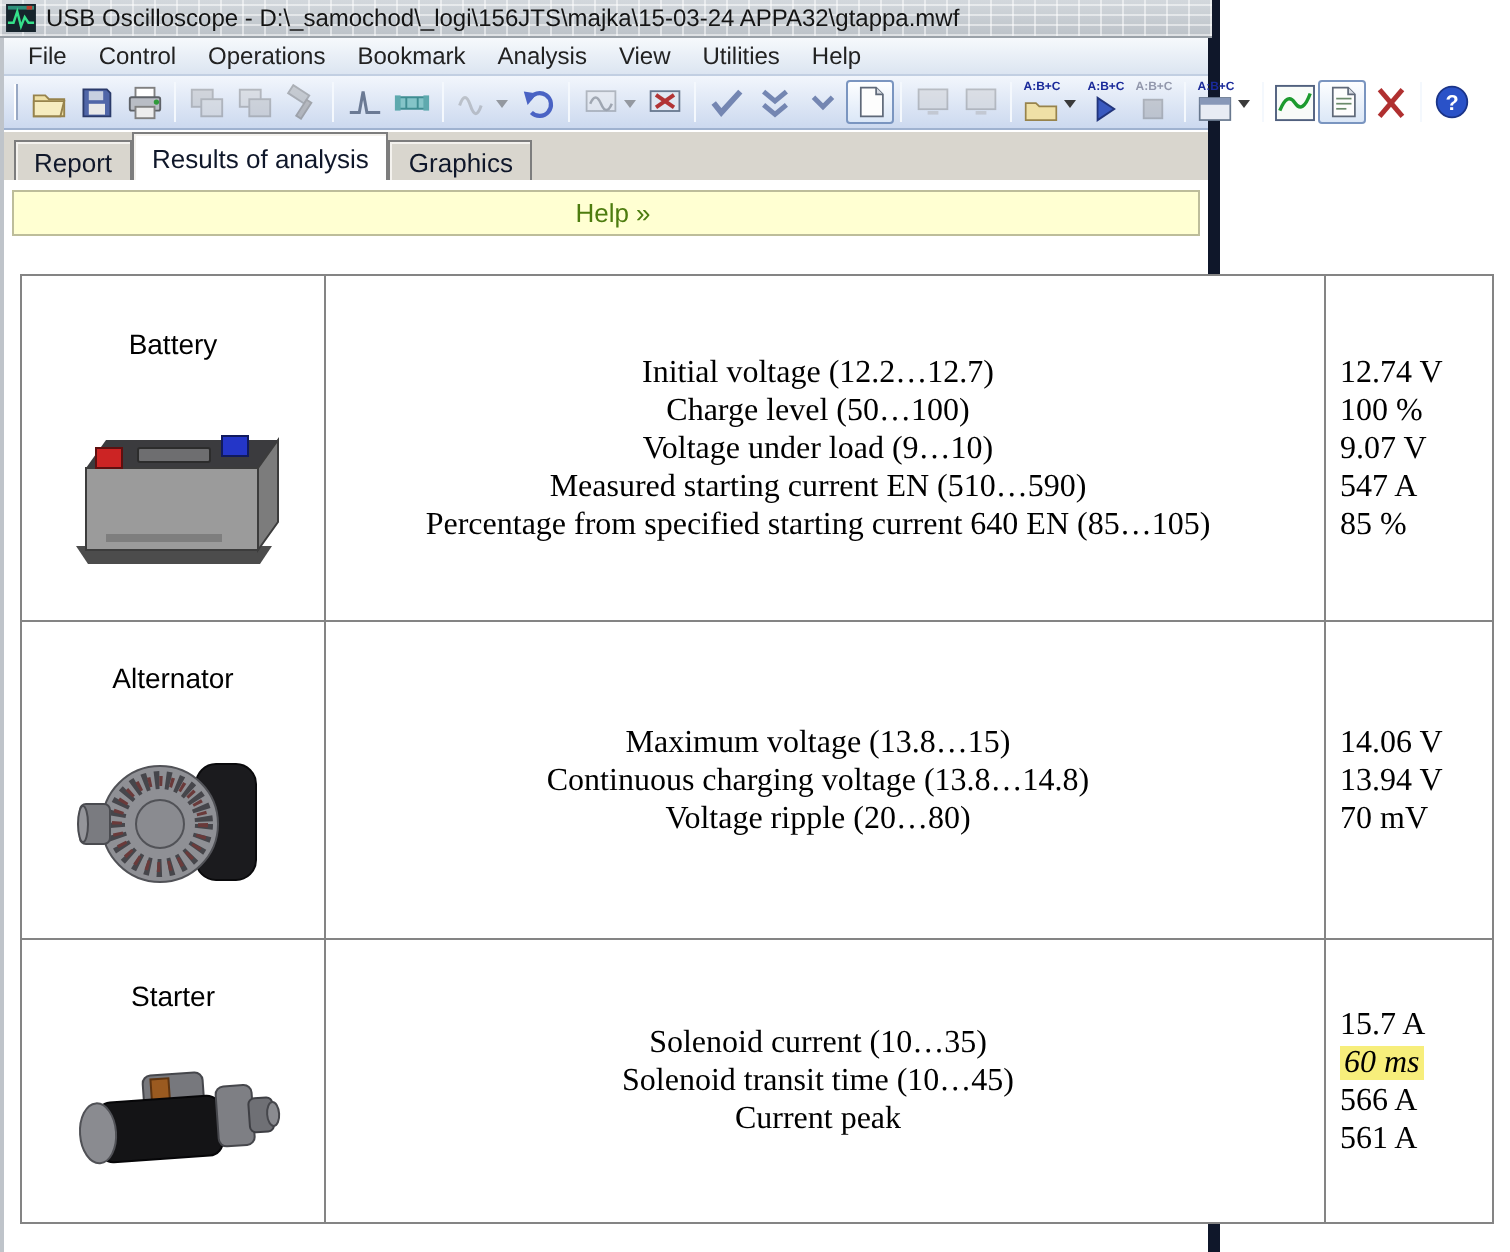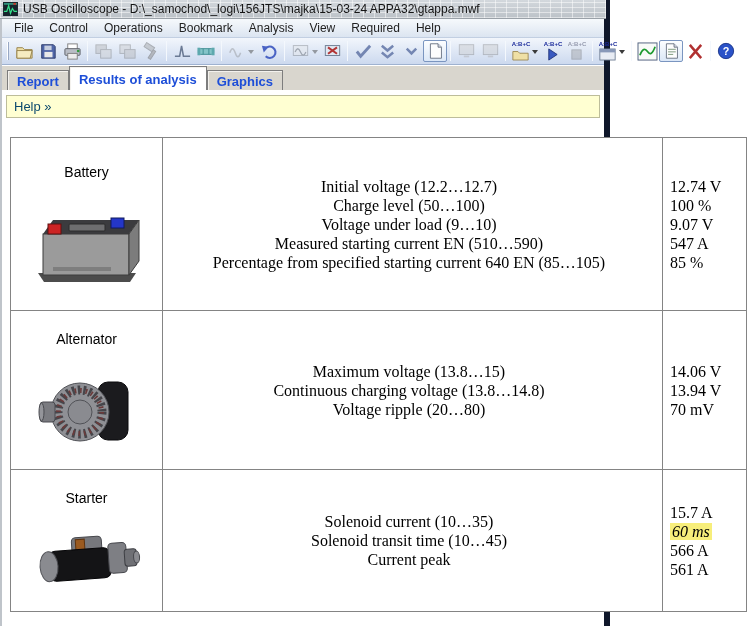--- a/index.html
+++ b/index.html
@@ -37,30 +37,30 @@
   .tbtn.pressed { border:1px solid #7a95c0; border-radius:2px; background:linear-gradient(#fdfeff,#dbe7f7); }
   .sep { width:1px; height:20px; background:#aabbd4; border-right:1px solid #f4f8fd; margin:0 3px; flex:0 0 auto; }
   .caret { width:0; height:0; border:3px solid transparent; border-top:4px solid #3a3a3a; margin-left:2px; margin-top:5px; }
   .abc { display:flex; flex-direction:column; align-items:center; line-height:1; }
   .abc .abc-label { font-size:6px; font-weight:bold; color:#1a2a9a; letter-spacing:0; margin-bottom:1px; }
 
   
   .tabstrip { position:absolute; top:66px; left:0; right:0; height:24px;
     background:#d9d6ce; padding-left:5px; }
   .tab { display:inline-block; vertical-align:bottom; height:20px; margin-top:4px;
-    padding:3px 9px 0 9px; background:#d9d6ce; font-size:13px; font-weight:bold; color:#1d4ed8;
+    padding:3px 9px 0 9px; background:#d9d6ce; font-size:13px; font-weight:normal; color:#0f172a;
     border:1px solid #7d7d7d; border-bottom:none;
     box-shadow:inset 1px 1px 0 #f4f2ee; cursor:default; white-space:nowrap; }
   .tab.active { height:24px; margin-top:0; padding-top:5px; background:#ffffff; position:relative; z-index:3; }
 
   
   .panel { position:absolute; top:90px; left:0; right:0; bottom:0; background:#fff; }
   .helpbar { position:absolute; top:5px; left:4px; right:4px; height:23px;
-    background:#ffffd2; border:1px solid #bdbd9a; font-size:13px; color:#0c4a6e;
-    display:flex; align-items:center; padding-left:7px; cursor:pointer; }
+    background:#ffffd2; border:1px solid #bdbd9a; font-size:13px; color:#4d7c0f;
+    display:flex; align-items:center; padding-left:7px; cursor:pointer;justify-content:center; }
 
   
   .rtable { position:absolute; top:47px; left:8px; width:737px; border:1px solid #848484; background:#fff; }
   .rrow { display:flex; }
   .rrow + .rrow { border-top:1px solid #848484; }
   .row-battery { height:172px; }
   .row-alternator { height:159px; }
   .row-starter { height:142px; }
   .cell-img { width:152px; flex:0 0 auto; border-right:1px solid #848484;
     display:flex; flex-direction:column; align-items:center; justify-content:center;gap:24px; }
@@ -88,21 +88,21 @@
     <span class="title-text">USB Oscilloscope - D:\_samochod\_logi\156JTS\majka\15-03-24 APPA32\gtappa.mwf</span>
   </div>
 
   <div class="menubar">
     <span class="menu-item">File</span>
     <span class="menu-item">Control</span>
     <span class="menu-item">Operations</span>
     <span class="menu-item">Bookmark</span>
     <span class="menu-item">Analysis</span>
     <span class="menu-item">View</span>
-    <span class="menu-item">Required</span>
+    <span class="menu-item">Utilities</span>
     <span class="menu-item">Help</span>
   </div>
 
   <div class="toolbar">
     <div class="grip"></div>
 
     <div class="tbtn">
       <svg width="19" height="19" viewBox="0 0 20 20">
           <path d="M2 6h6l2 2h8v9H2z" fill="#efe0a6" stroke="#97834c"></path>
           <path d="M2 9h16l-2 8H2z" fill="#f6ecc0" stroke="#97834c"></path>

